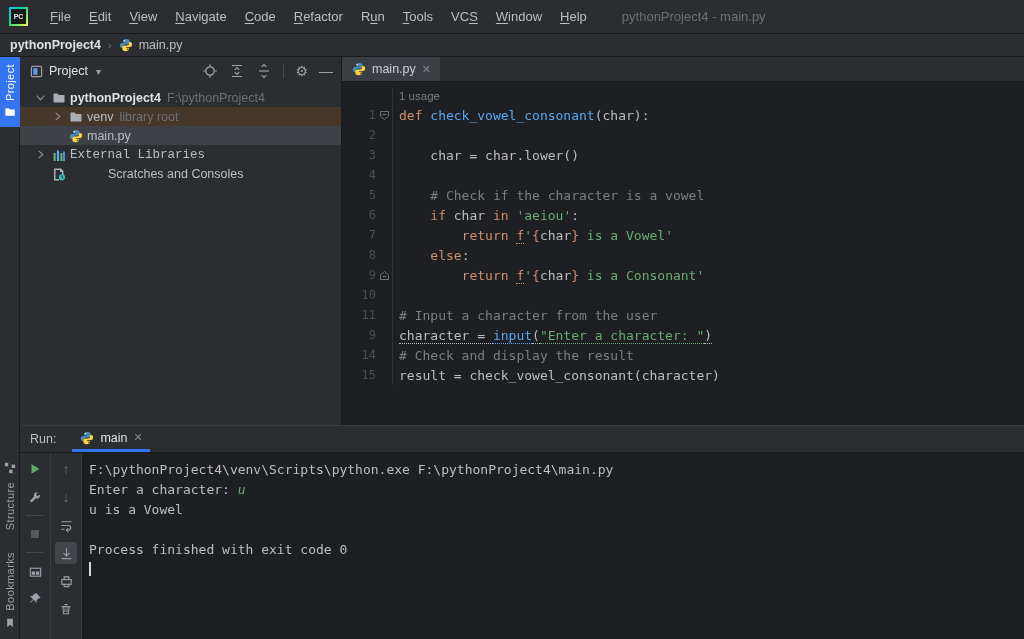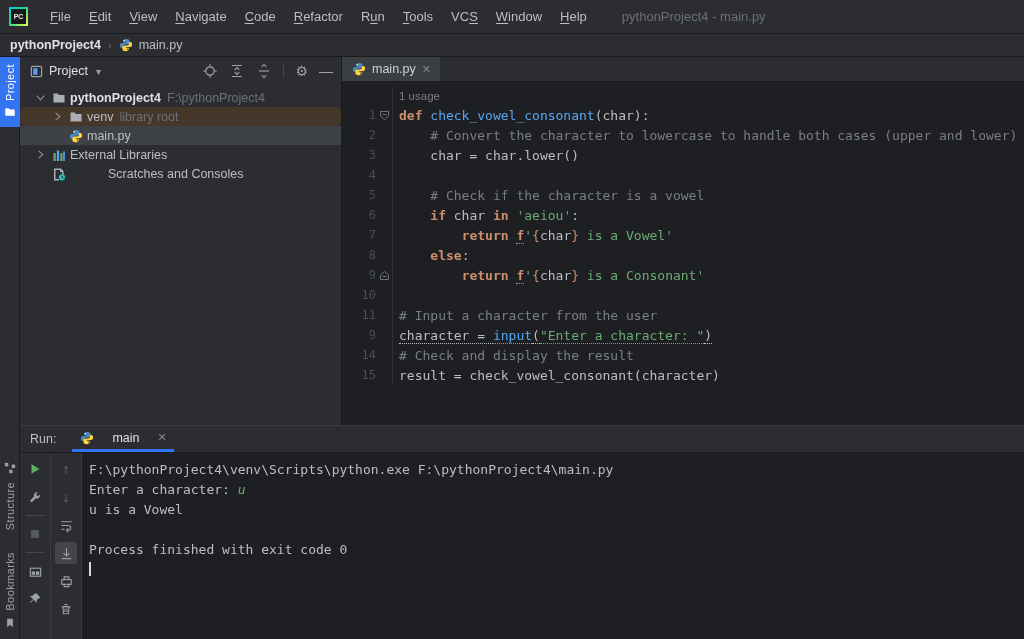--- a/index.html
+++ b/index.html
@@ -45,21 +45,21 @@
                    display:flex; flex-direction:column; font-size:12.5px; }
   .pp-header { height:28px; display:flex; align-items:center; padding:0 8px 0 10px; gap:6px; flex:none; }
   .pp-winicon { display:flex; }
   .pp-title { color:#DFE1E5; }
   .pp-caret { color:#9DA0A8; font-size:10px; margin-left:2px; }
   .pp-icons { margin-left:auto; display:flex; align-items:center; gap:11px; color:#9DA0A8; }
   .pp-icons .glyph { font-size:14px; line-height:1; }
   .vsep { width:1px; height:14px; background:#44474C; }
   .tree { padding-top:3px; }
   .tree-row { height:19px; display:flex; align-items:center; gap:4px; white-space:nowrap; cursor:default; }
-  .tree-row.sel-brown { background:#45382B;border-radius:6px; }
+  .tree-row.sel-brown { background:#45382B; }
   .tree-row.sel-gray  { background:#3E4145; }
   .tree-chevron { width:13px; display:flex; justify-content:center; color:#8C8E93; flex:none; }
   .tree-icon { width:15px; display:flex; justify-content:center; flex:none; }
   .tree-label { color:#BCBEC4; }
   .tree-label.bold { font-weight:bold; color:#DFE1E5; }
   .tree-suffix { color:#6C7075; margin-left:2px; }
 
   
   .editor-col { flex:1; display:flex; flex-direction:column; min-width:0; background:#1e1f22; }
   .tabbar { height:25px; background:#2B2D30; border-bottom:1px solid #1A1B1E;
@@ -70,31 +70,31 @@
   .editor-body { flex:1; overflow:hidden; padding-top:5px;
                  font-family:"DejaVu Sans Mono","Liberation Mono",monospace;border-radius:20px; }
   .code-line { display:flex; height:20px; align-items:center; }
   .code-line.usage { height:18px; }
   .gnum { width:34px; text-align:right; color:#4A4E55; font-size:12px; flex:none;
           font-family:"DejaVu Sans Mono",monospace; }
   .fold { width:17px; flex:none; display:flex; align-items:center; justify-content:center;
           border-right:1px solid #2E3135; align-self:stretch; }
   .codetext { margin-left:6px; white-space:pre; font-size:13px; font-family:inherit; }
   .usage-hint { margin-left:6px; color:#7A7E85; font-size:11.5px; font-family:"Liberation Sans",sans-serif; }
-  .tk-kw { color:#CF8E6D;font-weight:bold; } .tk-fn { color:#56A8F5; } .tk-str { color:#6AAB73; }
+  .tk-kw { color:#CF8E6D; } .tk-fn { color:#56A8F5; } .tk-str { color:#6AAB73; }
   .tk-com { color:#7A7E85; } .tk-pl { color:#BCBEC4; } .tk-br { color:#CF8E6D; }
   .tku { border-bottom:1px dotted; }
 
   
   .run-panel { height:214px; flex:none; display:flex; flex-direction:column;
                border-top:1px solid #393B40; background:#1e1f22; }
   .run-tabrow { height:27px; background:#2B2D30; border-bottom:1px solid #1A1B1E;
                 display:flex; align-items:stretch; padding-left:10px; flex:none; }
   .run-label { color:#BCBEC4; font-size:12.5px; align-self:center; margin-right:16px; }
-  .run-tab { display:flex; align-items:center; gap:18px; padding:0 7px;
+  .run-tab { display:flex; align-items:center; gap:6px; padding:0 7px;
              border-bottom:3px solid #3574F0; color:#DFE1E5; font-size:12.5px; }
   .run-body { flex:1; display:flex; min-height:0; }
   .rtool { width:31px; flex:none; background:#2B2D30; border-right:1px solid #393B40;
            display:flex; flex-direction:column; align-items:center; padding-top:5px; gap:6px; }
   .rtool .sep { width:18px; border-top:1px solid #44474C; margin:1px 0; }
   .icon-btn { width:22px; height:22px; display:flex; align-items:center; justify-content:center;
               border-radius:3px; color:#9DA0A8; }
   .icon-btn.selected { background:#43454A; }
   .icon-btn.disabled { opacity:.55; }
   .icon-btn .glyph { font-size:14px; line-height:1; }
@@ -242,21 +242,21 @@
                 <span class="tree-icon">
                   <svg width="14" height="14" viewBox="0 0 16 16">
                     <path fill="#4B8BBE" d="M7.9 1C6 1 4.7 1.8 4.7 3.3V5h3.4v.6H3.3C1.8 5.6 1 6.8 1 8.5c0 1.6.7 2.9 2.2 2.9h1.3V9.6c0-1.3 1.1-2.3 2.4-2.3h3.3c1 0 1.9-.9 1.9-2V3.3C12.1 1.9 10.4 1 8.9 1z"></path>
                     <circle cx="6" cy="3.1" r=".8" fill="#fff"></circle>
                     <path fill="#FFD43B" d="M8.1 15c1.9 0 3.2-.8 3.2-2.3V11H7.9v-.6h4.8c1.5 0 2.3-1.2 2.3-2.9 0-1.6-.7-2.9-2.2-2.9h-1.3v1.8c0 1.3-1.1 2.3-2.4 2.3H5.8c-1 0-1.9.9-1.9 2v2.1C3.9 14.1 5.6 15 7.1 15z"></path>
                     <circle cx="10" cy="12.9" r=".8" fill="#2b2d30"></circle>
                   </svg>
                 </span>
                 <span class="tree-label">main.py</span>
               </div>
-              <div class="tree-row" style="padding-left: 14px;">
+              <div class="tree-row" style="padding-left: 14px; font-family: Liberation Mono, monospace;">
                 <span class="tree-chevron">
                   <svg width="11" height="11" viewBox="0 0 12 12">
                     <path d="M4 2l4.5 4L4 10" stroke="#8C8E93" stroke-width="1.3" fill="none"></path>
                   </svg>
                 </span>
                 <span class="tree-icon">
                   <svg width="14" height="14" viewBox="0 0 14 14">
                     <rect x="1.5" y="5" width="2.2" height="8" fill="#6AAB73"></rect>
                     <rect x="4.9" y="2.5" width="2.2" height="10.5" fill="#57AAF7"></rect>
                     <rect x="8.3" y="5" width="2.2" height="8" fill="#6AAB73"></rect>
@@ -305,21 +305,20 @@
                   <svg width="11" height="11" viewBox="0 0 11 11">
                     <path d="M1.5 1.5h8v4.6l-4 3.4-4-3.4z" fill="none" stroke="#6E7277"></path>
                     <path d="M3.5 4.5h4" stroke="#6E7277"></path>
                   </svg>
                 </span>
                 <span class="codetext"><span class="tk-kw">def </span><span class="tk-fn">check_vowel_consonant</span><span class="tk-pl">(char):</span></span>
               </div>
               <div class="code-line">
                 <span class="gnum">2</span>
                 <span class="fold"></span>
-                <span class="codetext"><span class="tk-com">    # Convert the character to lowercase to handle both cases (upper and lower)</span></span>
               </div>
               <div class="code-line">
                 <span class="gnum">3</span>
                 <span class="fold"></span>
                 <span class="codetext"><span class="tk-pl">    char = char.lower()</span></span>
               </div>
               <div class="code-line">
                 <span class="gnum">4</span>
                 <span class="fold"></span>
                 <span class="codetext"></span>

